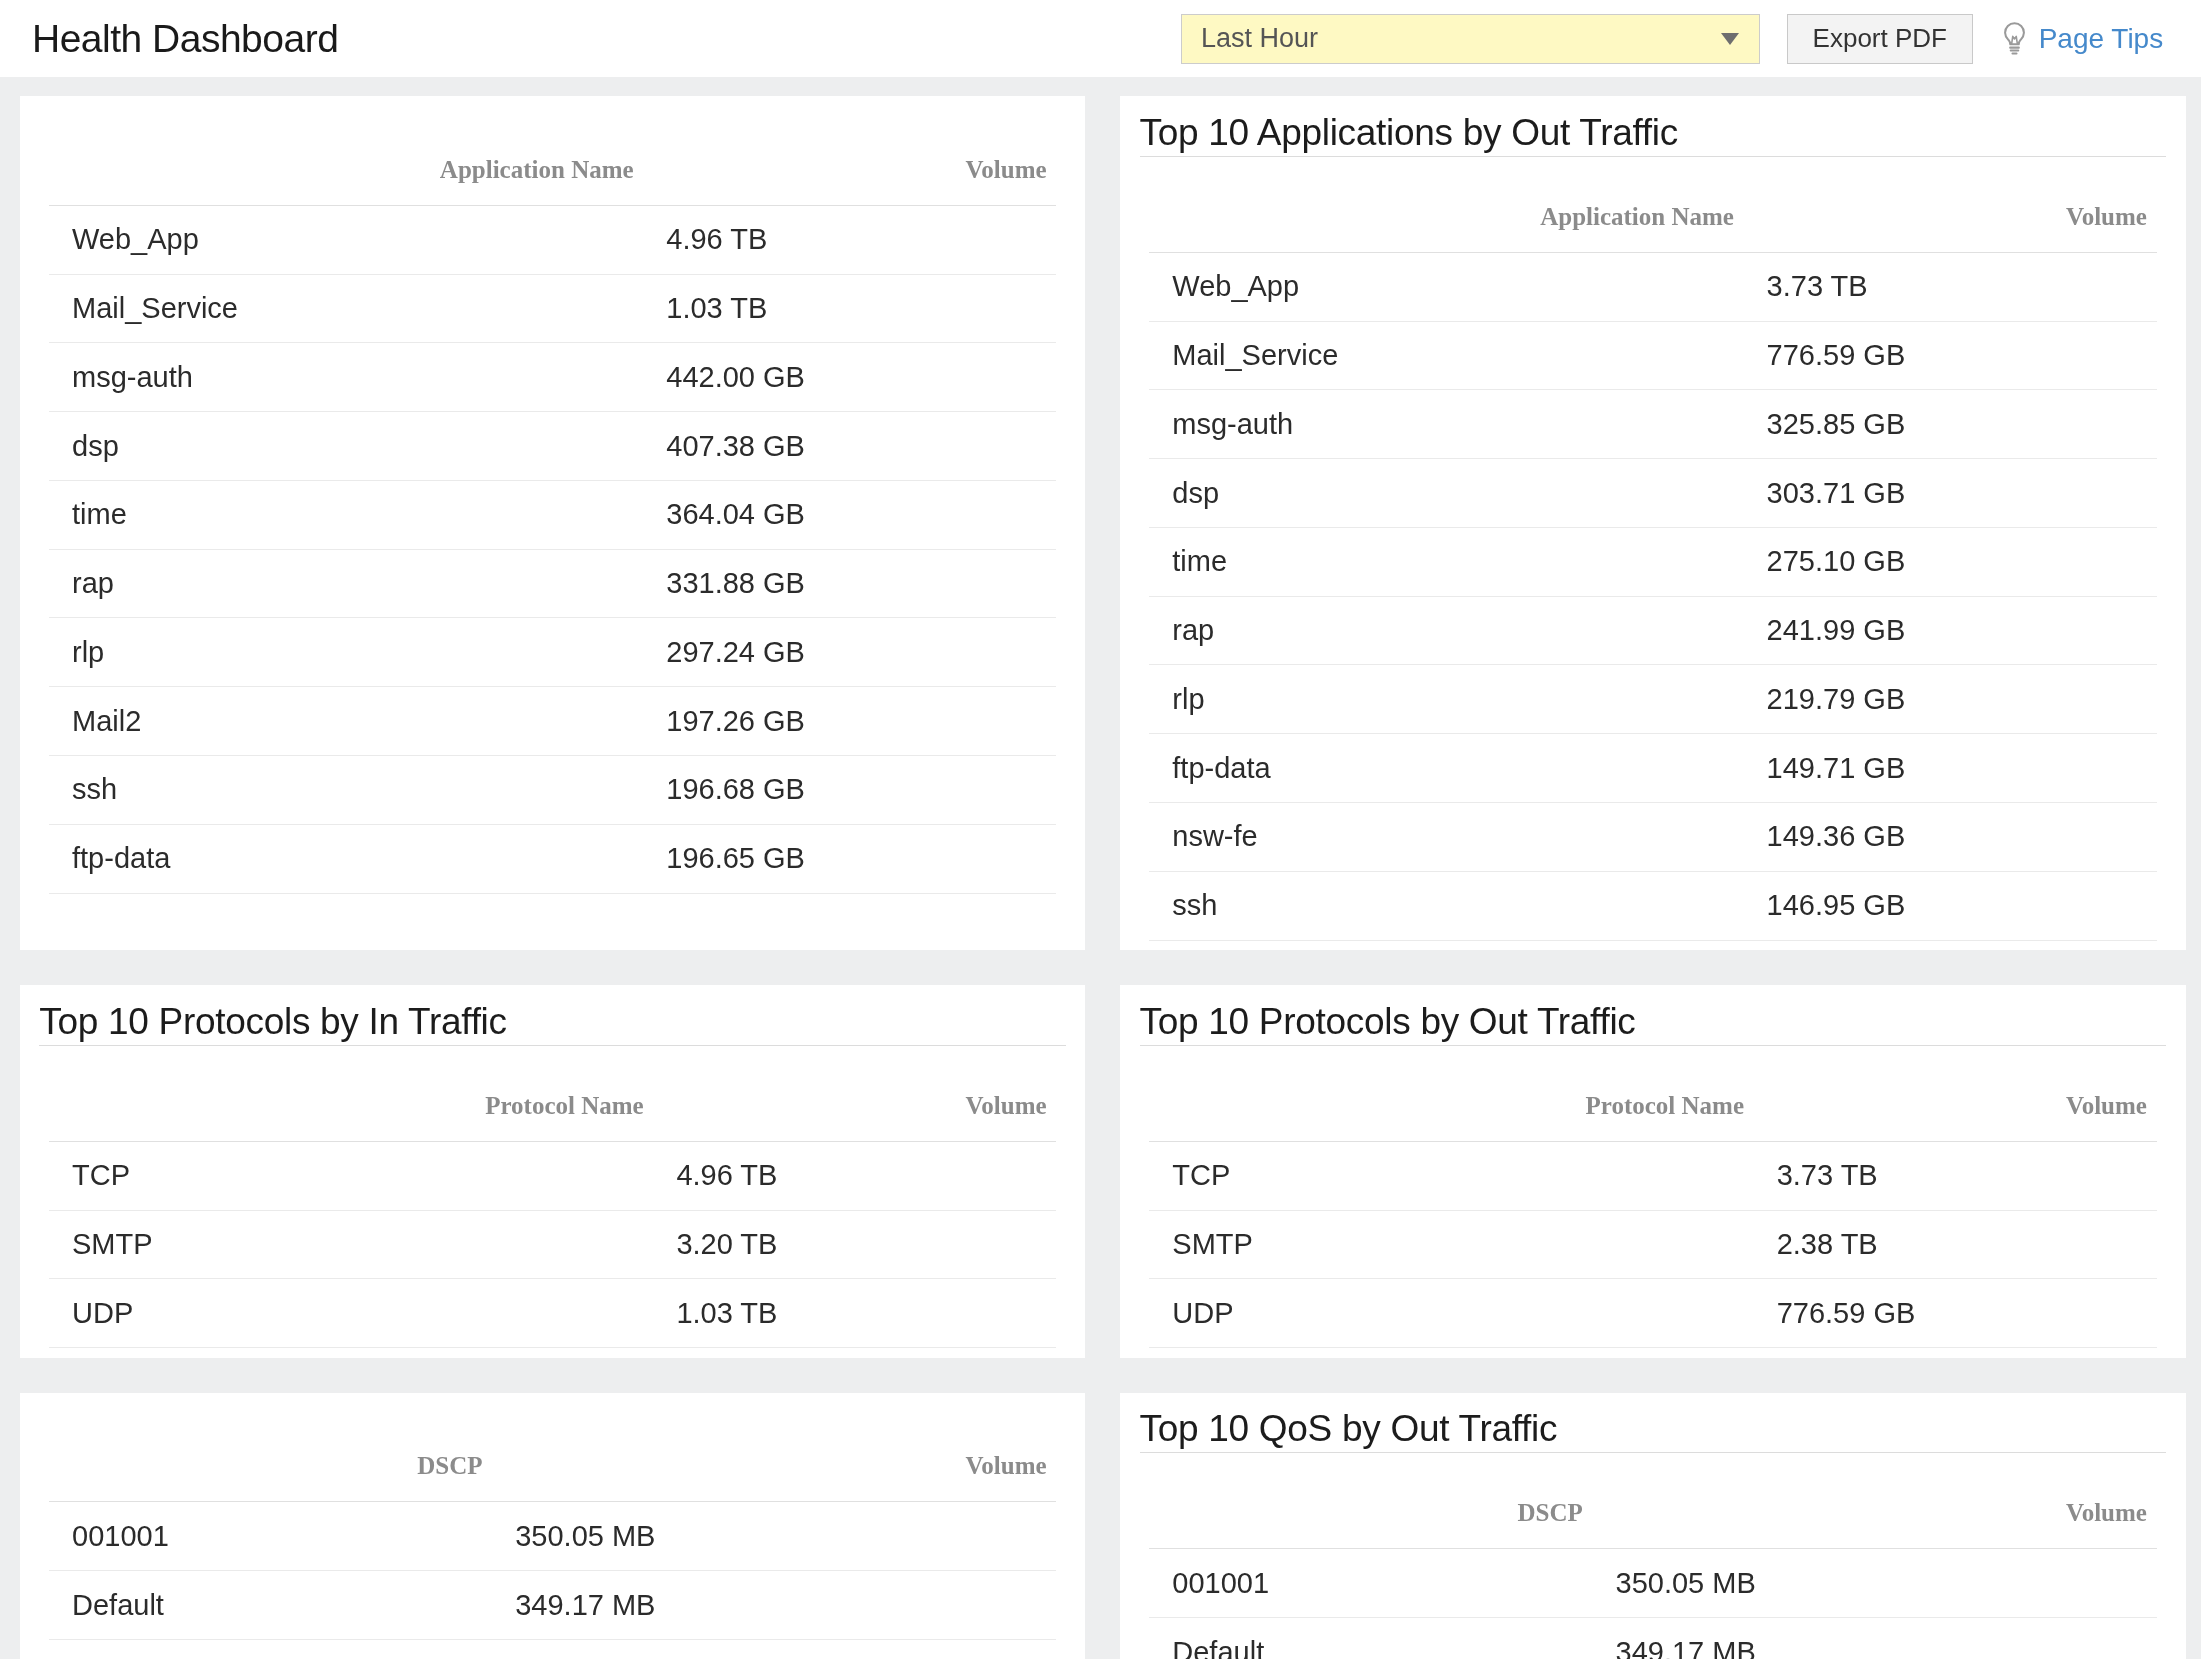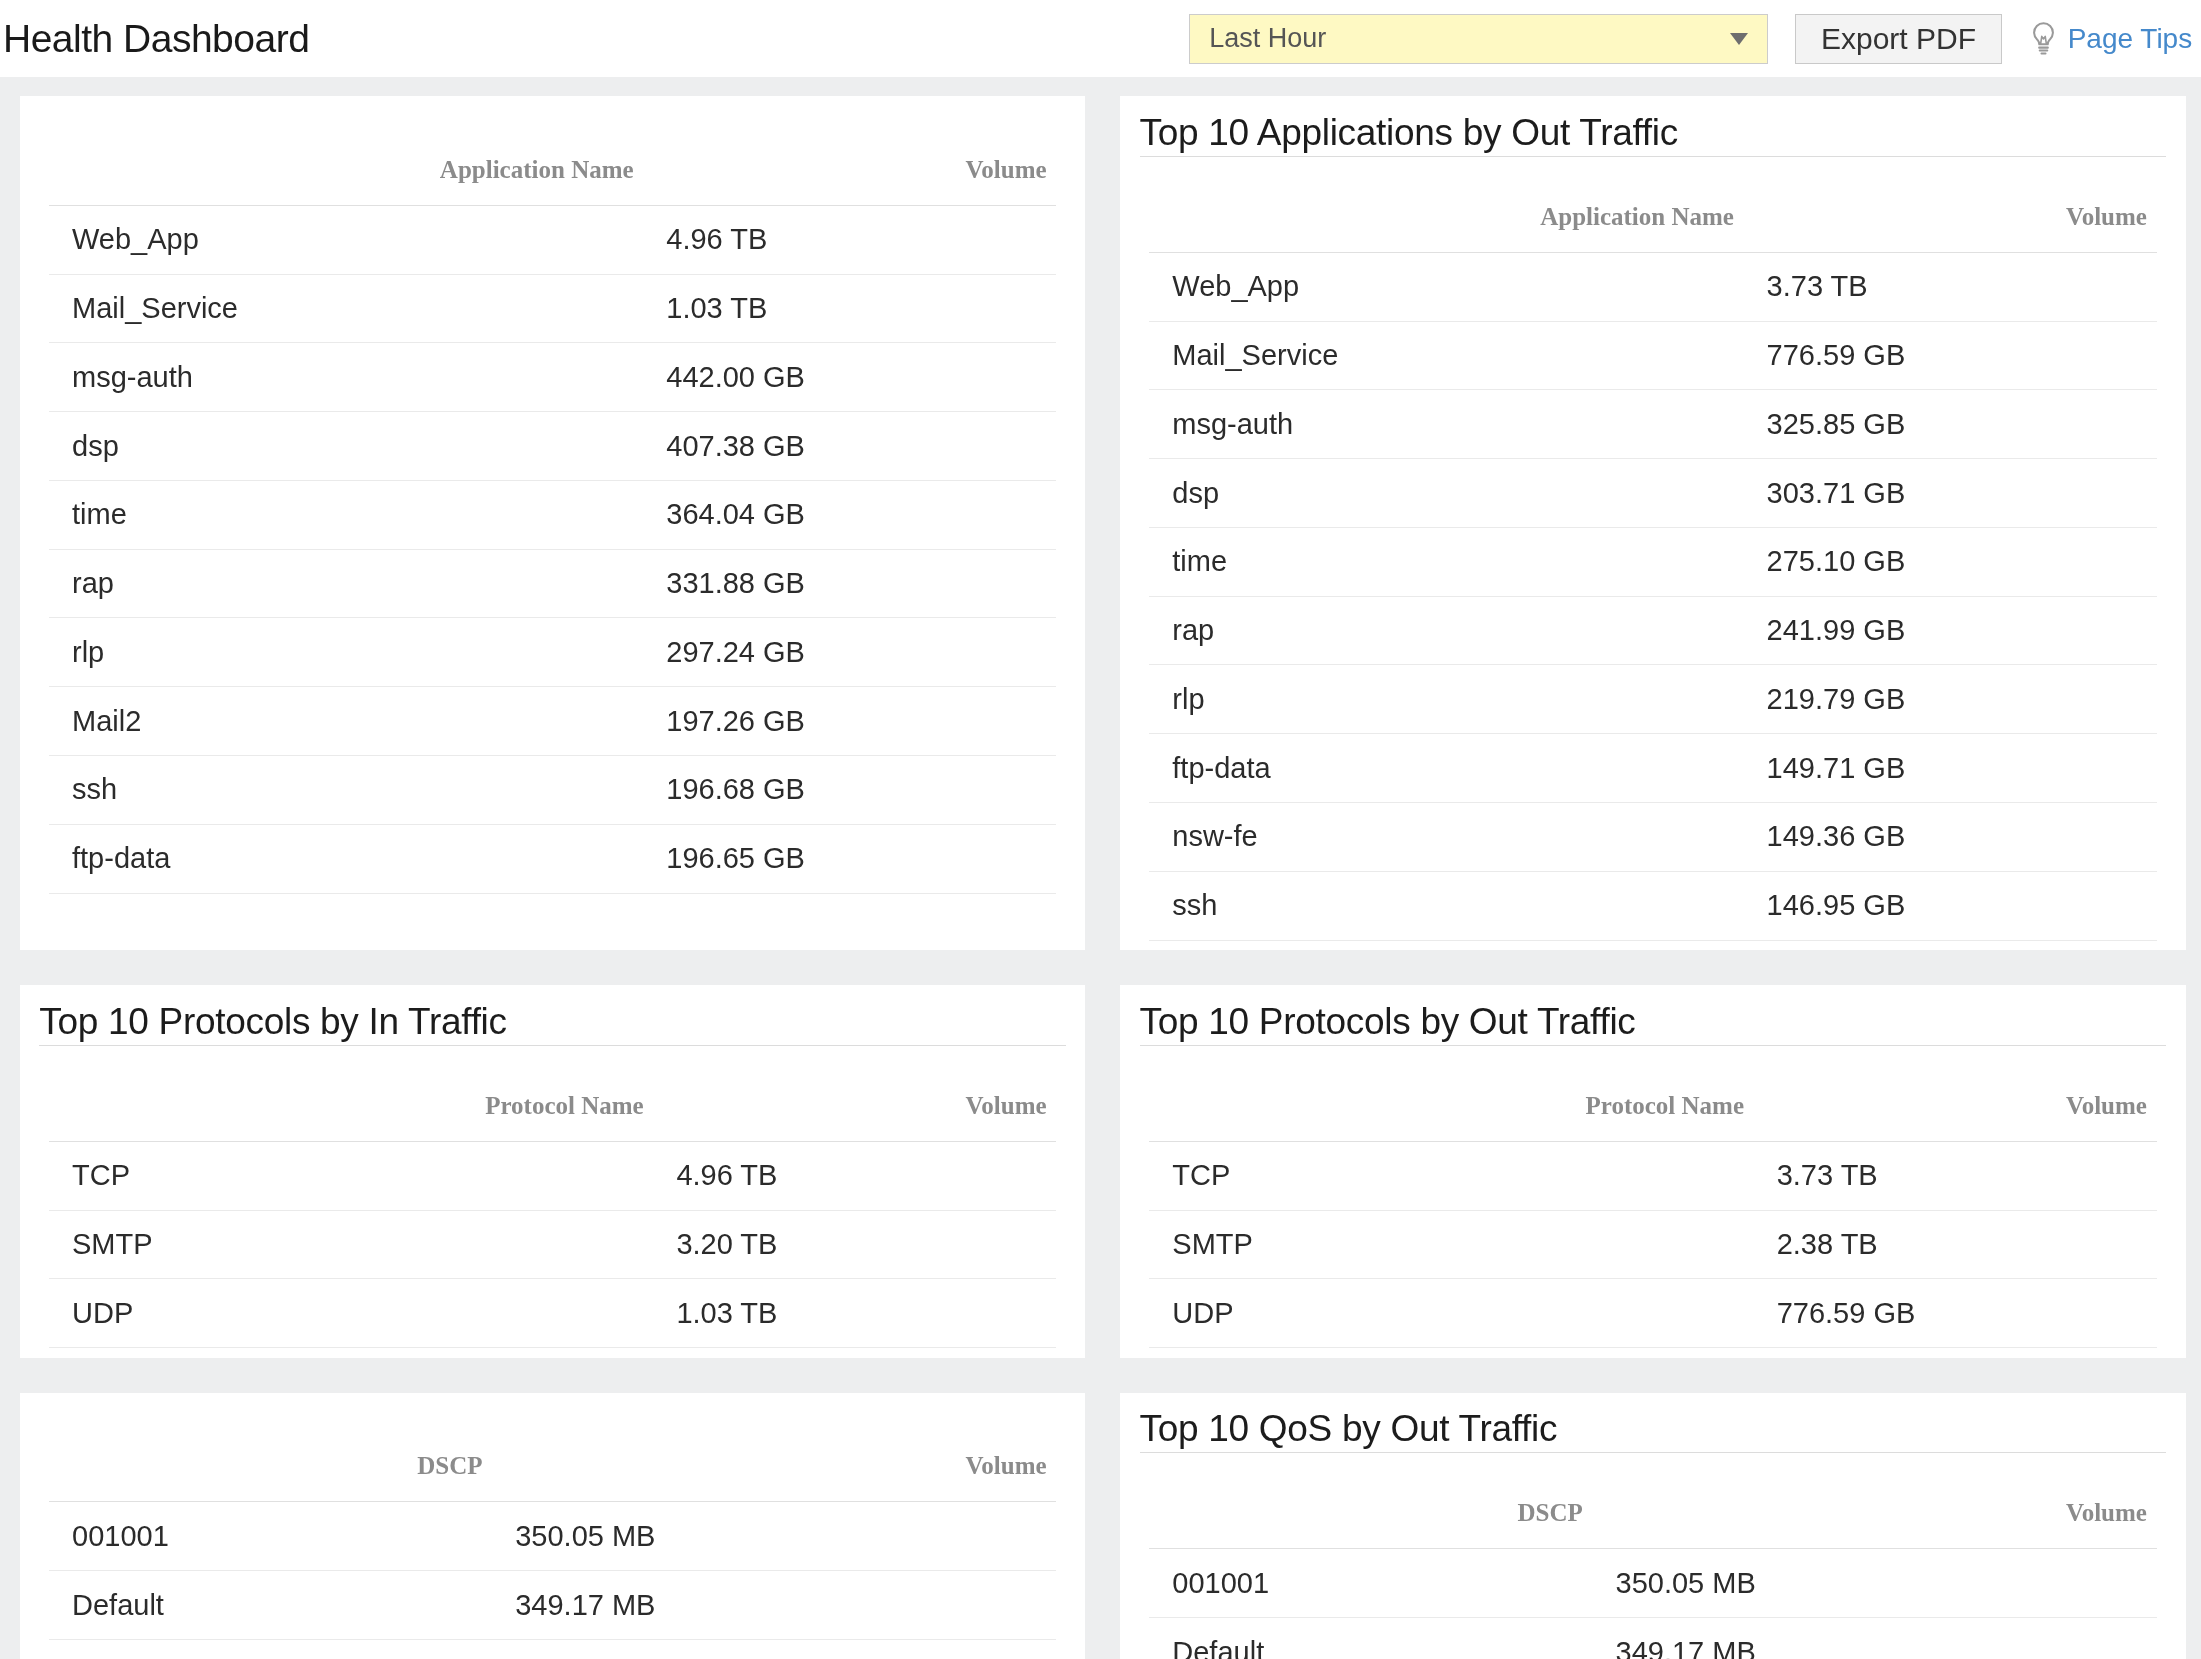--- a/index.html
+++ b/index.html
@@ -7,21 +7,21 @@
     width: 2201px; height: 1660px; overflow: hidden;
     background: #edeeef;
     font-family: "Liberation Sans", sans-serif;
   }
   
   .page-header {
     background: #ffffff;
     height: 77px;
     display: flex;
     align-items: center;
-    padding: 0 3px;
+    padding: 0 32px;
     gap: 48px;
   }
   .page-title {
     flex: 1;
     font-size: 39px;
     font-weight: 400;
     color: #1a1a1a;
     letter-spacing: -0.5px;
   }
   .header-controls { display: flex; align-items: center; gap: 27px; }
@@ -39,21 +39,21 @@
     border-left: 9.7px solid transparent;
     border-right: 9.7px solid transparent;
     border-top: 12.6px solid #6e6e6e;
   }
   .export-btn {
     height: 50px;
     padding: 0 25px;
     background: #f3f3f3;
     border: 1.9px solid #c9c9c9;
     font-family: "Liberation Sans", sans-serif;
-    font-size: 30px; color: #333333;
+    font-size: 26px; color: #333333;
     cursor: pointer;
   }
   .page-tips {
     display: flex; align-items: center; gap: 9.7px;
     color: #4589cb;
     font-size: 28px;
     text-decoration: none;
     cursor: pointer;
     padding-right: 5.8px;
   }

